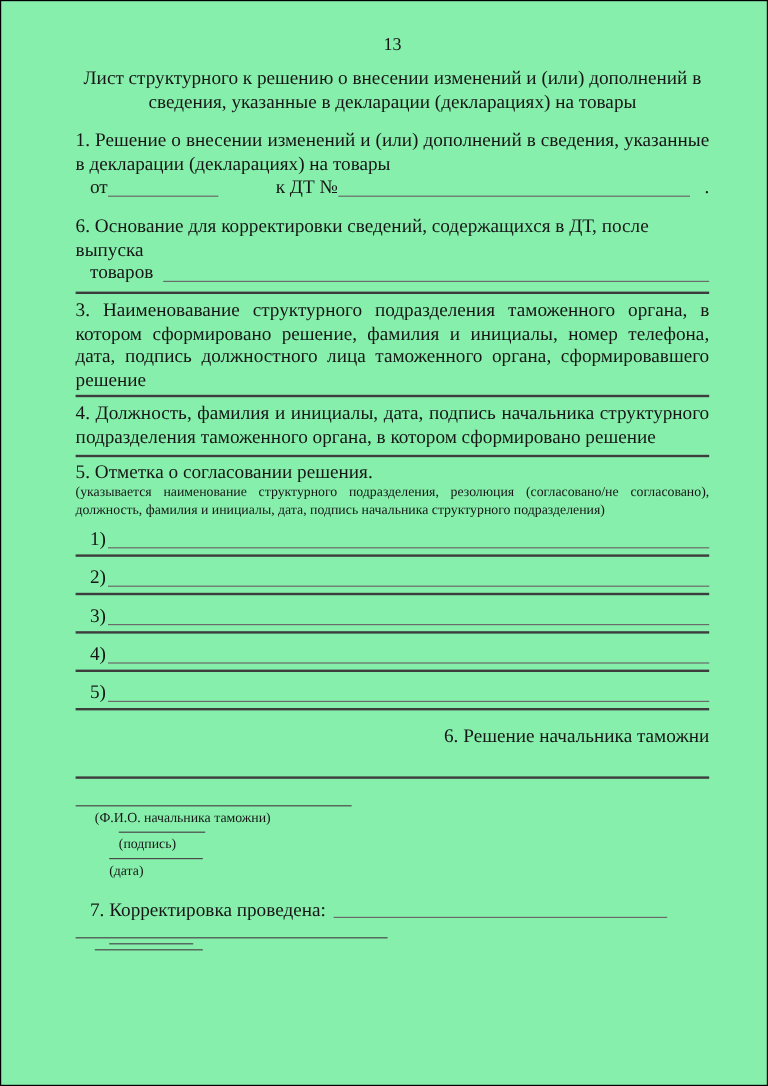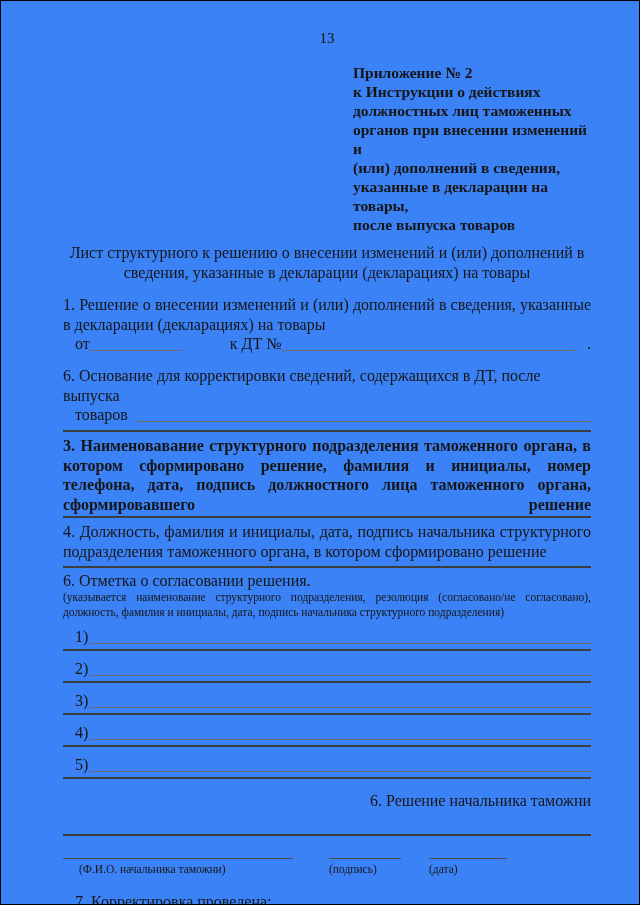--- a/index.html
+++ b/index.html
@@ -1,20 +1,20 @@
 <!DOCTYPE html>
 <html lang="ru"><head>
 <meta charset="utf-8">
 <style>
   * { margin:0; padding:0; box-sizing:border-box; }
   html,body { background:#fff; }
   .page {
     position:relative;
     width:640px; height:905px;
-    background:#3b82f6;
+    background:#86efac;
     border:1px solid #000;
     font-family:"Liberation Serif","DejaVu Serif",serif;
     color:#161616;
     overflow:hidden;
   }
   .content { padding:0 48px 0 62px; }
   .page-number { text-align:center; margin-top:28px; font-size:15px; line-height:18px; }
   .appendix {
     margin-top:16px; margin-left:290px;
     font-weight:bold; font-size:15.5px; line-height:19px;
@@ -30,31 +30,31 @@
   .row .lbl { white-space:nowrap;margin-left:12px; }
   .fill { flex:1 1 auto; border-bottom:1.5px solid #6a6a6a; margin-bottom:3px; height:14px; }
   .fill.fixed92 { flex:0 0 92px; }
   .spacer36 { flex:0 0 36px; }
   .rule { border-bottom:2px solid #3d3d3d; height:0; }
   .note {
     font-size:11.5px; line-height:14.5px; text-align:justify;
   }
   .sub-row { margin-top:8px; }
   .sub-row .fill { margin-left:2px; }
-  .sig-row { display:flex; align-items:flex-start; }
+  .sig-row { display:flex; align-items:flex-start;flex-direction:column; }
   .sig-col { display:flex; flex-direction:column; }
   .sig-line { border-bottom:1.5px solid #4a4a4a; height:5px; }
   .sig-caption { font-size:11.5px; line-height:14px; margin-top:3px; }
   .cap-left-pad { padding-left:16px; }
   .cap-center { text-align:left; }
   
   .item1-p { margin-top:13px; }
   .item2 { margin-top:12px; }
   .rule-after-2 { margin-top:5px; }
-  .item3-p { margin-top:4px;font-weight:bold; }
+  .item3-p { margin-top:4px; }
   .rule-after-3 { margin-top:2px; }
   .item4-p { margin-top:4px; }
   .rule-after-4 { margin-top:5px; }
   .item5-h { margin-top:3px; font-size:16px; line-height:19px; }
   .sub-rule { margin-top:2px; }
   .item6-row { margin-top:12px;flex-direction:column; }
   .rule-after-6 { margin-top:6px; }
   .sig-row-1 { margin-top:18px; }
   .item7-row { margin-top:16px;align-items:center; }
   .item7-row .fill { margin-right:35px; margin-left:6px; }
@@ -62,27 +62,20 @@
   .item2-row2 .fill { margin-left:8px; }
 </style>
 </head>
 <body>
 
 <div class="page">
   <div class="content">
 
     <div class="page-number">13</div>
 
-    <div class="appendix">Приложение № 2
-к Инструкции о действиях
-должностных лиц таможенных
-органов при внесении изменений и
-(или) дополнений в сведения,
-указанные в декларации на товары,
-после выпуска товаров</div>
 
     <div class="form-title">Лист структурного к решению о внесении изменений и (или) дополнений в сведения, указанные в декларации (декларациях) на товары</div>
 
     <p class="body item1-p">1. Решение о внесении изменений и (или) дополнений в сведения, указанные в декларации (декларациях) на товары</p>
     <div class="row">
       <span class="lbl">от</span>
       <span class="fill fixed92"></span>
       <span class="spacer36"></span>
       <span class="lbl">к ДТ №</span>
       <span class="fill"></span>
@@ -97,21 +90,21 @@
       </div>
     </div>
     <div class="rule rule-after-2"></div>
 
     <p class="body stretch-last item3-p">3. Наименовавание структурного подразделения таможенного органа, в котором сформировано решение, фамилия и инициалы, номер телефона, дата, подпись должностного лица таможенного органа, сформировавшего решение</p>
     <div class="rule rule-after-3"></div>
 
     <p class="body item4-p">4. Должность, фамилия и инициалы, дата, подпись начальника структурного подразделения таможенного органа, в котором сформировано решение</p>
     <div class="rule rule-after-4"></div>
 
-    <div class="item5-h">6. Отметка о согласовании решения.</div>
+    <div class="item5-h">5. Отметка о согласовании решения.</div>
     <div class="note">(указывается наименование структурного подразделения, резолюция (согласовано/не согласовано), должность, фамилия и инициалы, дата, подпись начальника структурного подразделения)</div>
 
     <div class="row sub-row">
       <span class="lbl">1)</span>
       <span class="fill"></span>
     </div>
     <div class="rule sub-rule"></div>
 
     <div class="row sub-row">
       <span class="lbl">2)</span>

